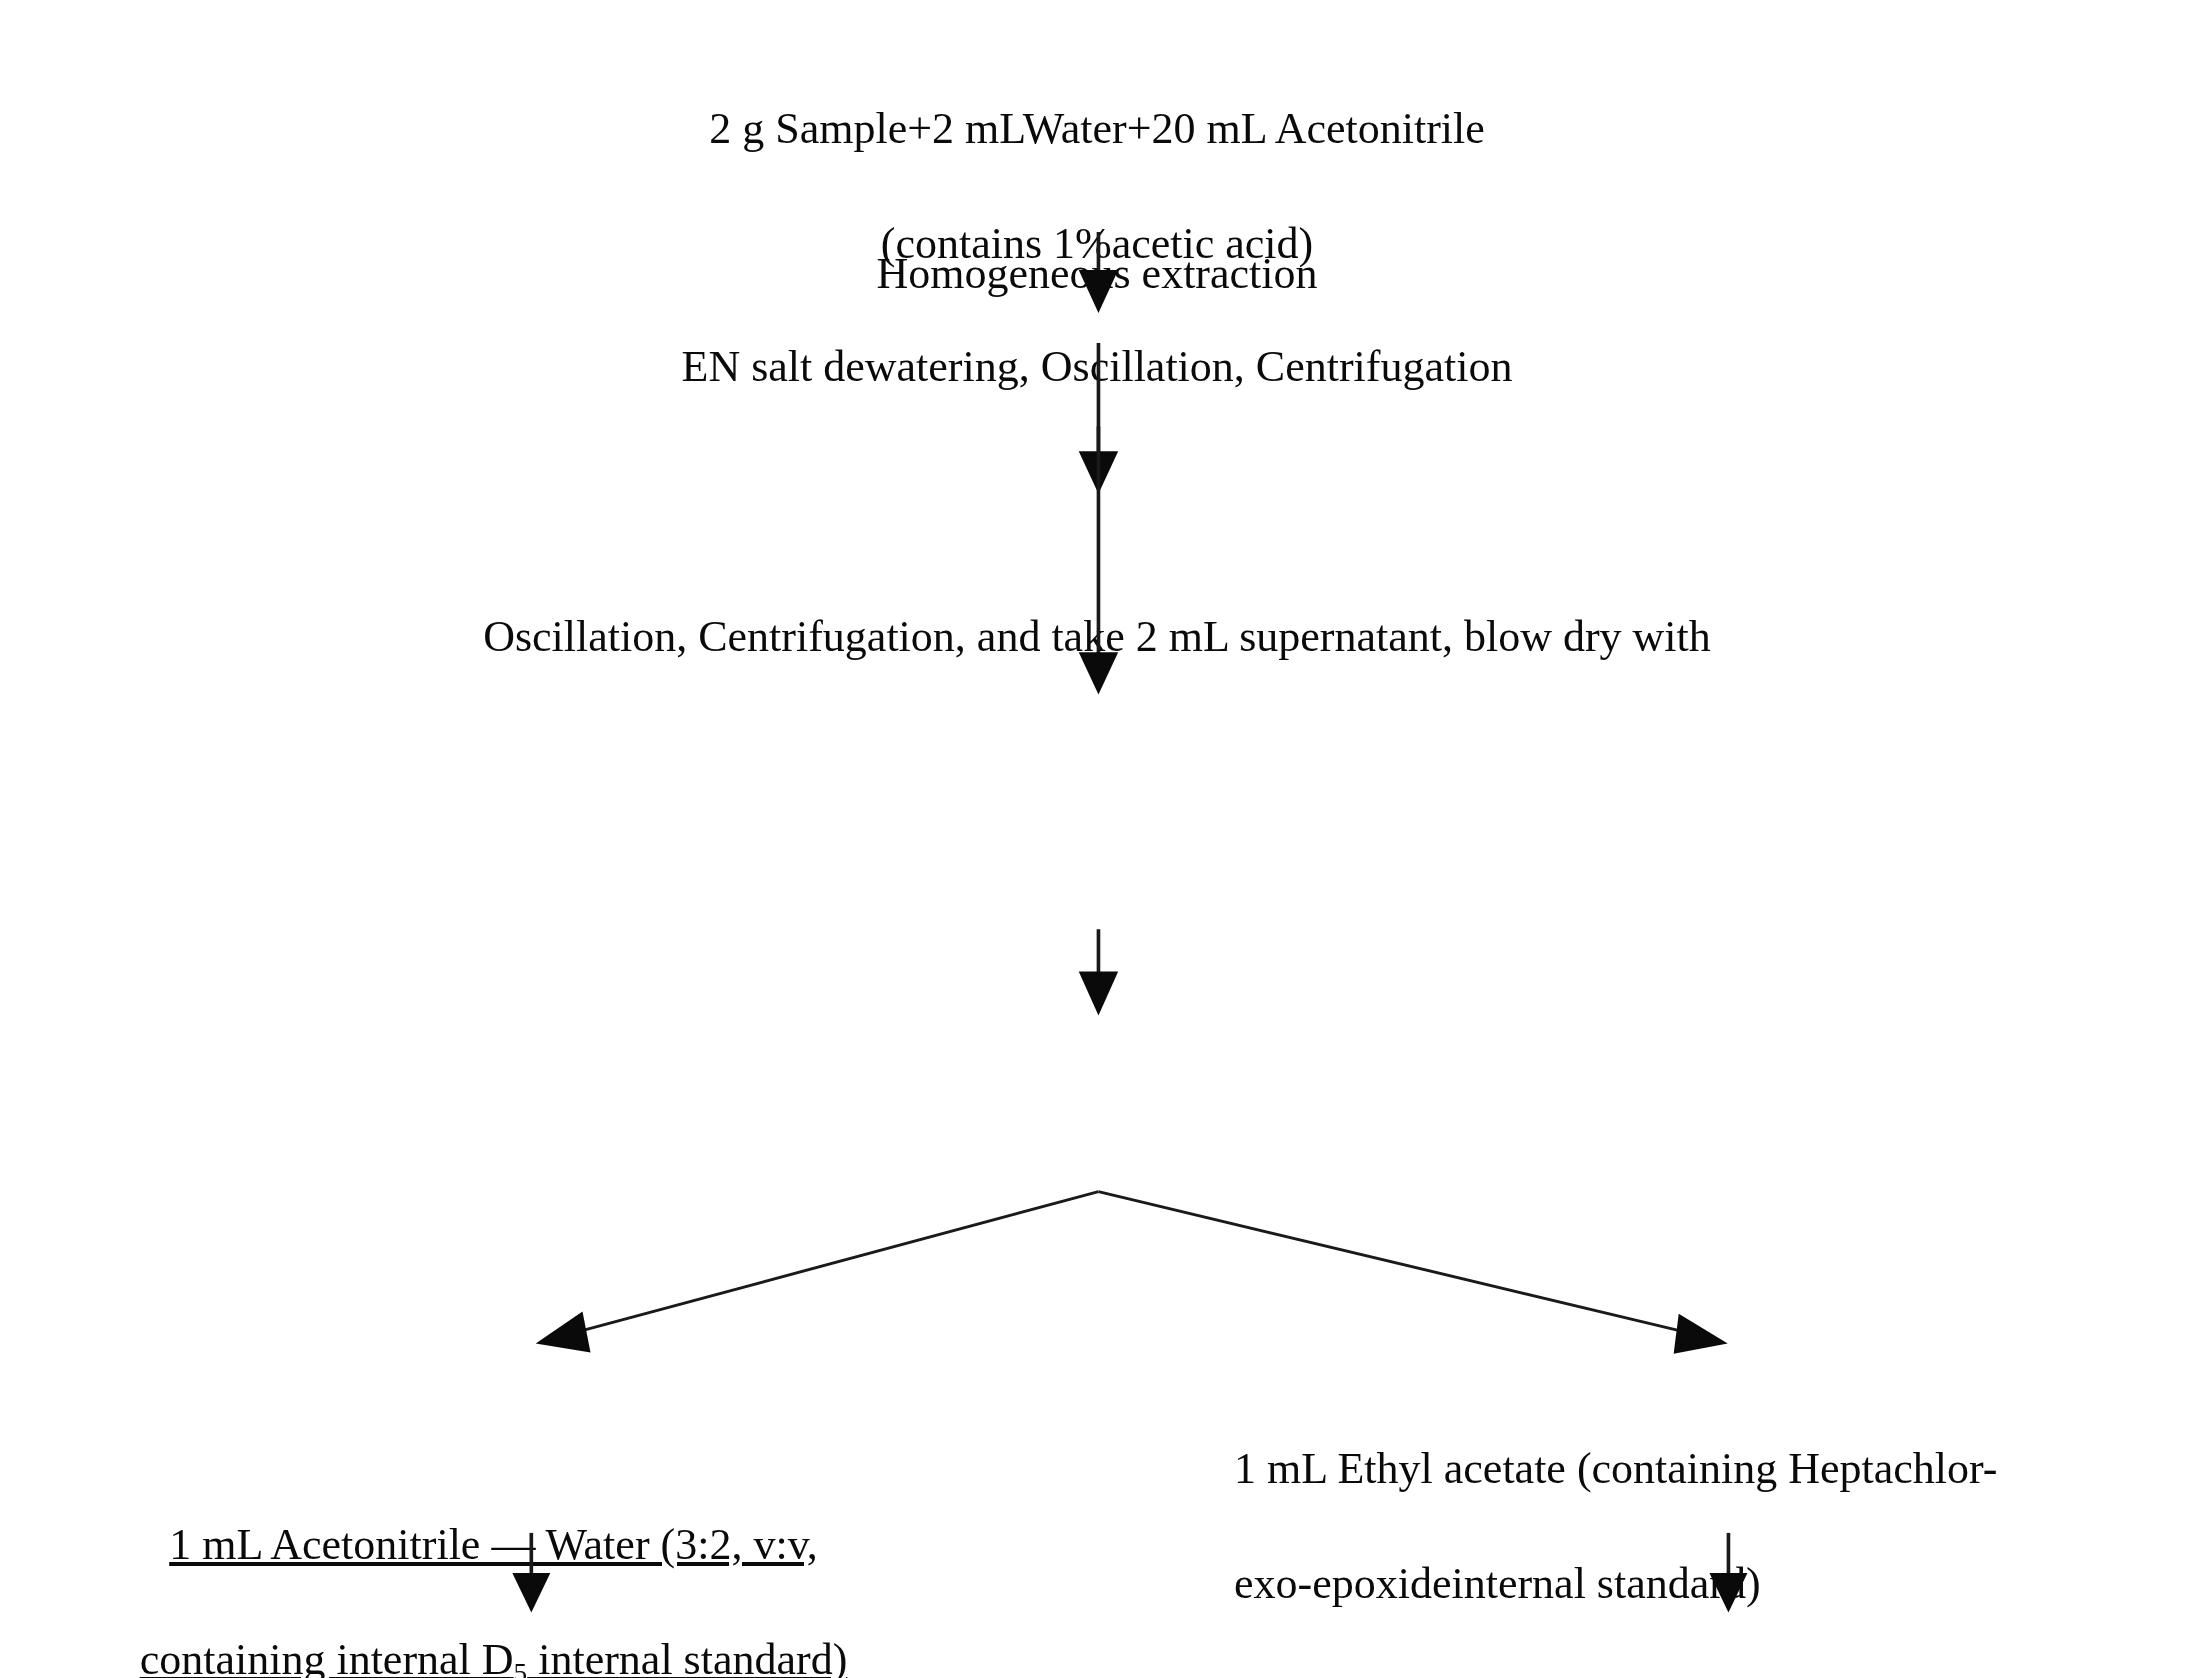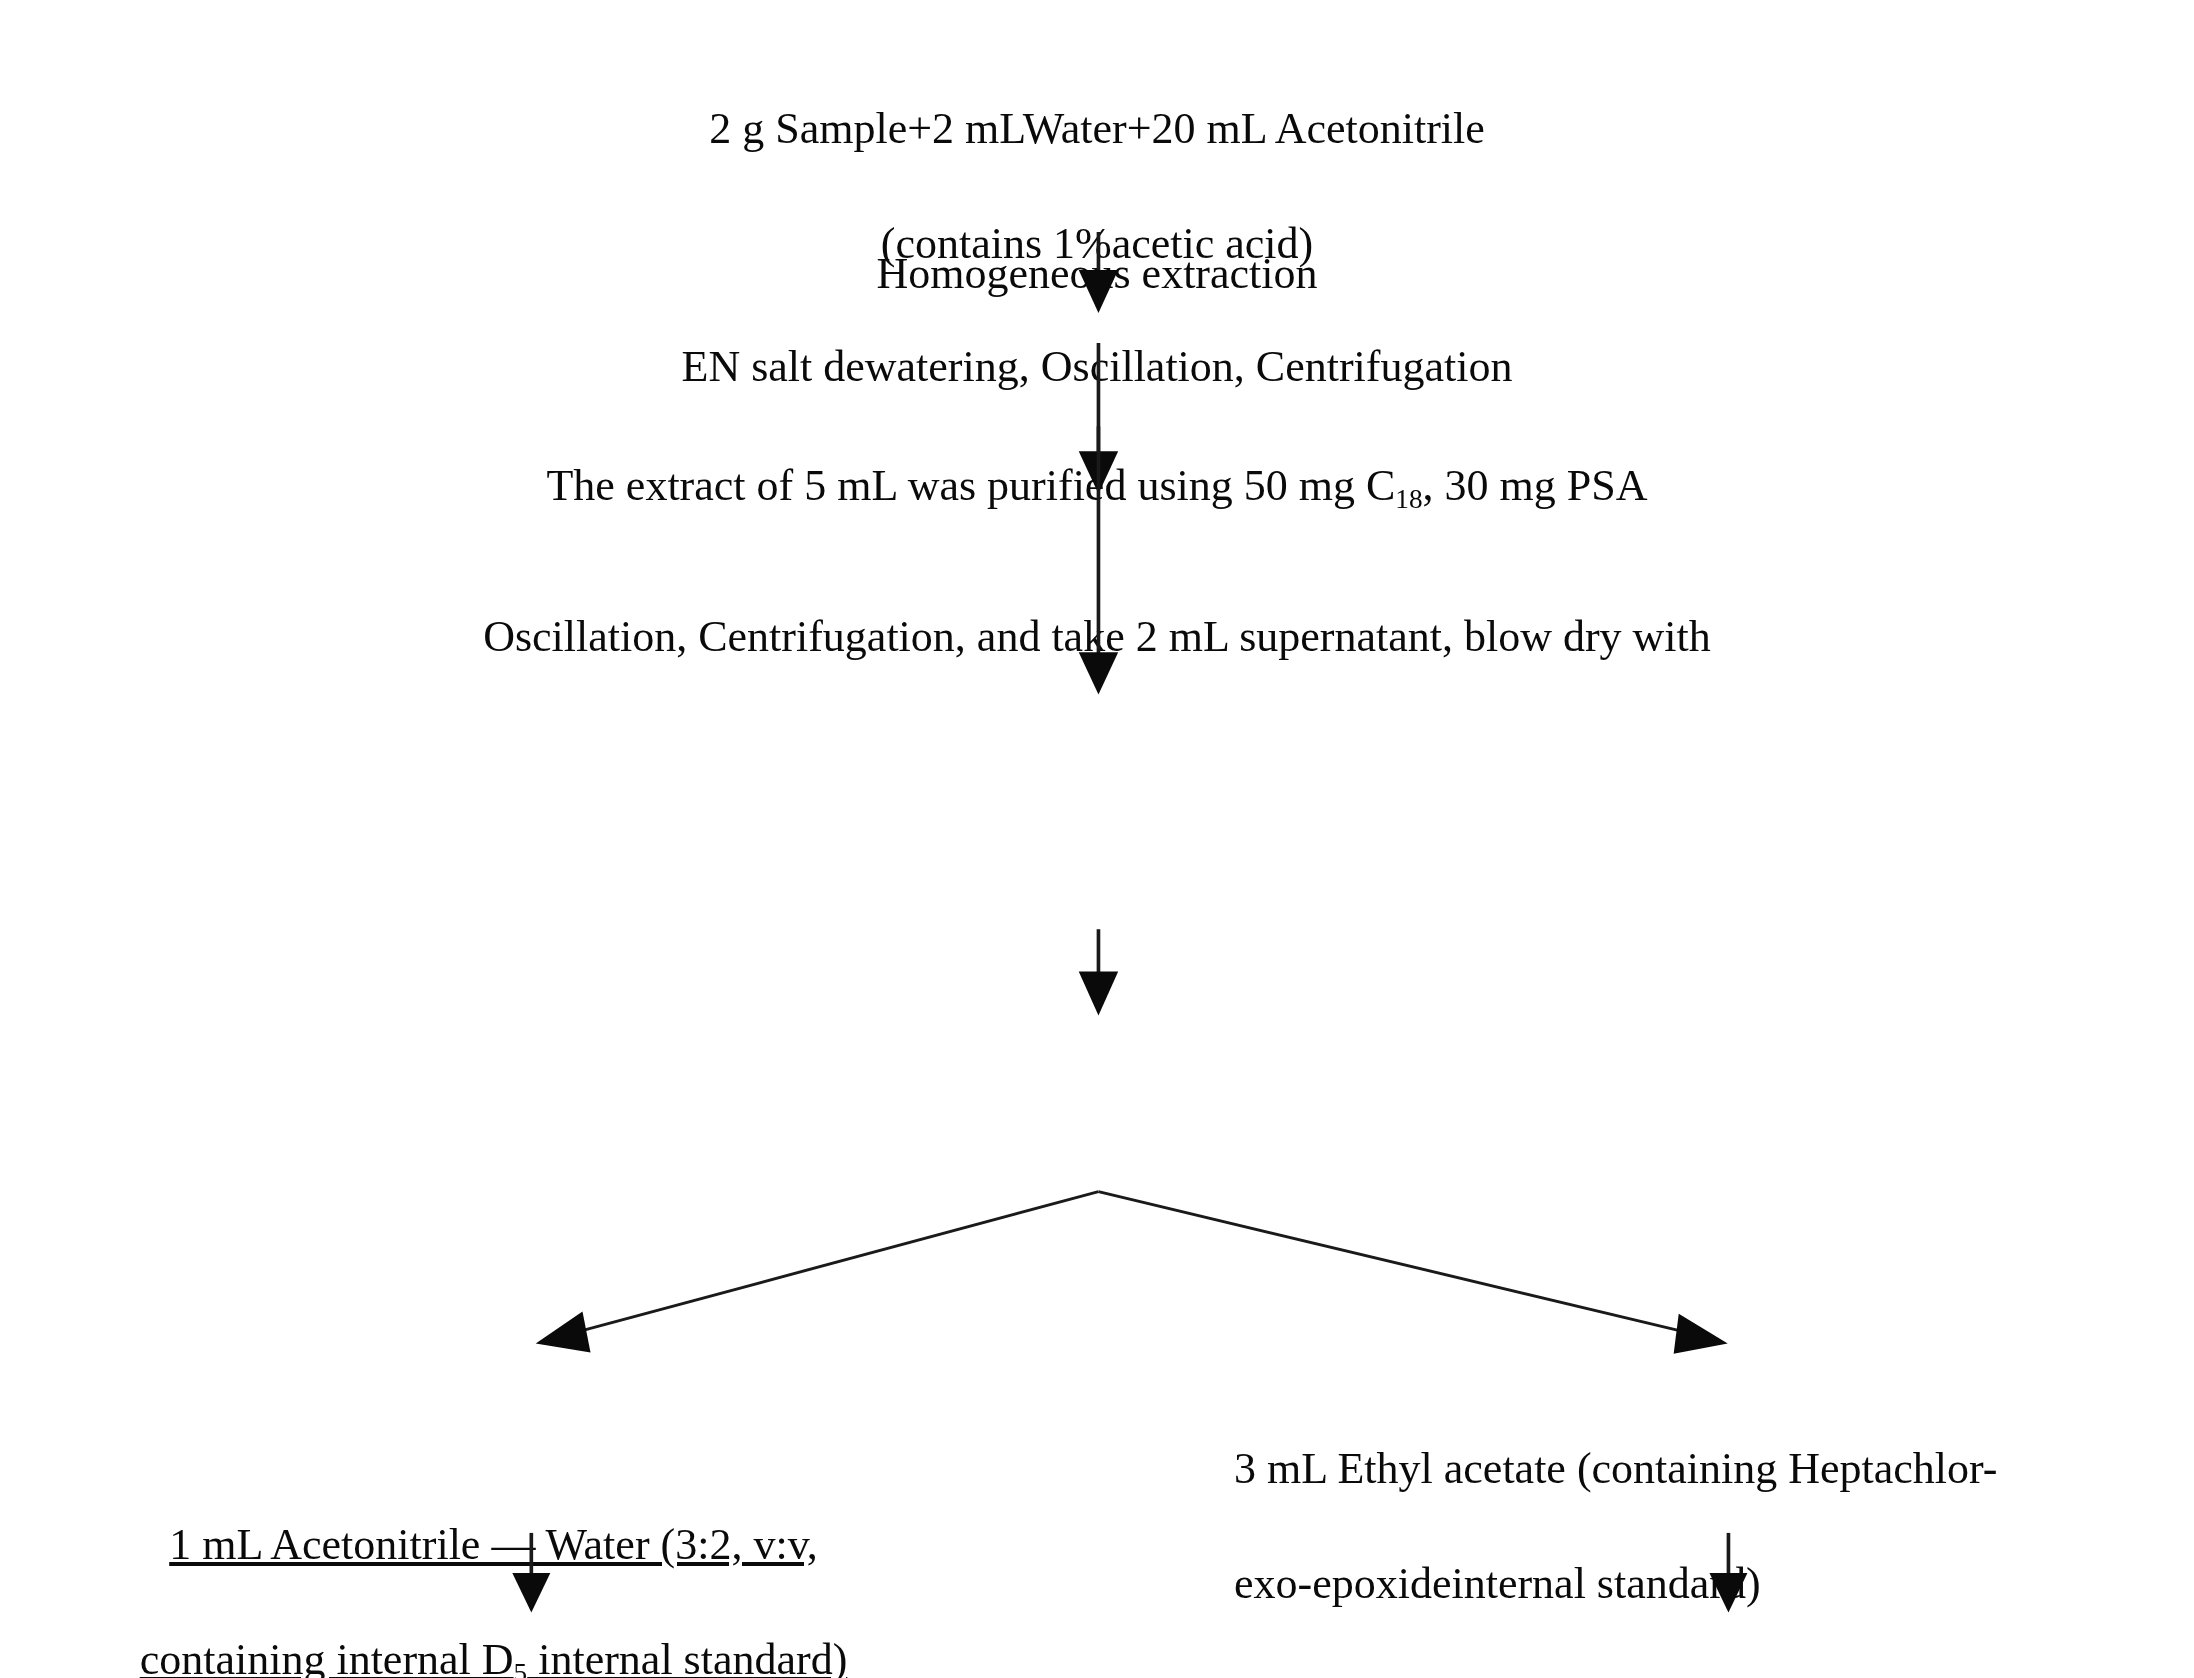--- a/index.html
+++ b/index.html
@@ -62,34 +62,33 @@
 
   <div class="node" id="step2">
     <div>Homogeneous extraction</div>
   </div>
 
   <div class="node" id="step3">
     <div>EN salt dewatering, Oscillation, Centrifugation</div>
   </div>
 
   <div class="node two-line" id="step4">
-    <div><span>The extract of 5 mL was purified using 50 mg C</span><sub>18</sub><span>, 30 mg PSA</span></div>
   </div>
 
   <div class="node two-line" id="step5">
     <div>Oscillation, Centrifugation, and take 2 mL supernatant,  blow dry with</div>
   </div>
 
   <div class="node two-line" id="branch-left">
     <div>1 mL Acetonitrile — Water (3:2, v:v,</div>
     <div><span>containing internal D</span><sub>5</sub><span> internal standard)</span></div>
   </div>
 
   <div class="node two-line" id="branch-right">
-    <div>3 mL Ethyl acetate (containing Heptachlor-</div>
+    <div>1 mL Ethyl acetate (containing Heptachlor-</div>
     <div>exo-epoxideinternal standard)</div>
   </div>
 
   <div class="node" id="out-left">
     <div>Inject to LC-Q-Orbitrap/MS</div>
   </div>
   <div class="node" id="out-right">
     <div>Inject to GC-Q-Orbitrap/MS</div>
   </div>
 

